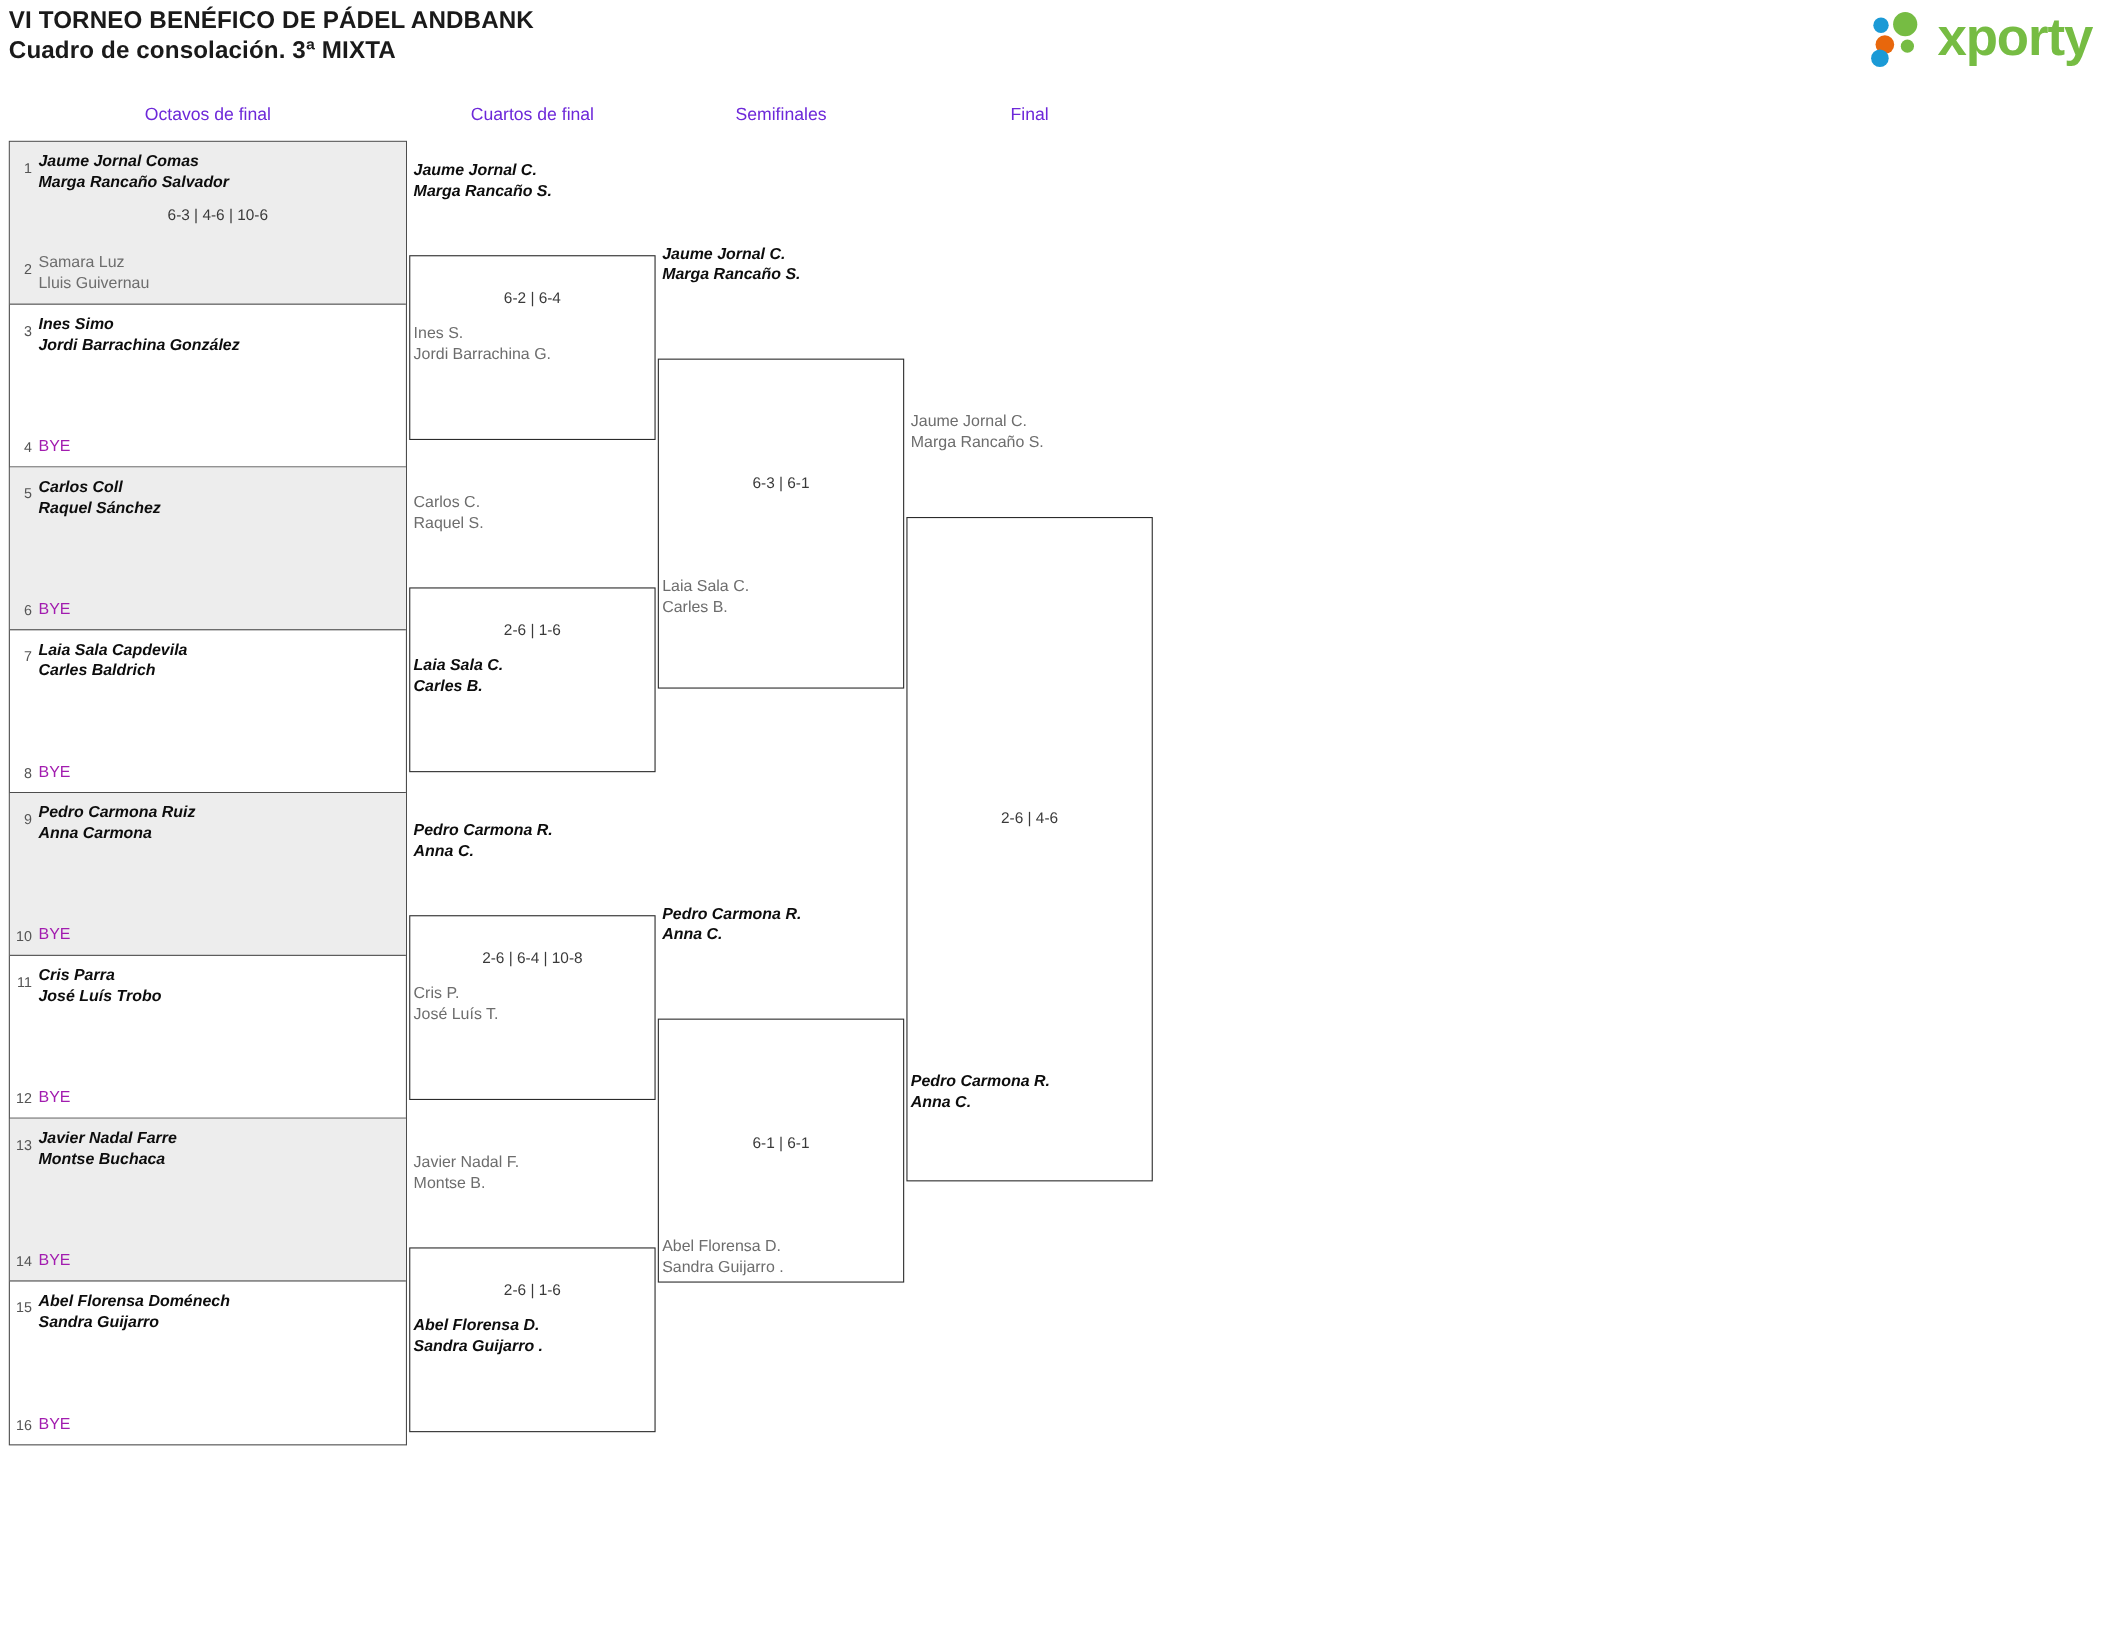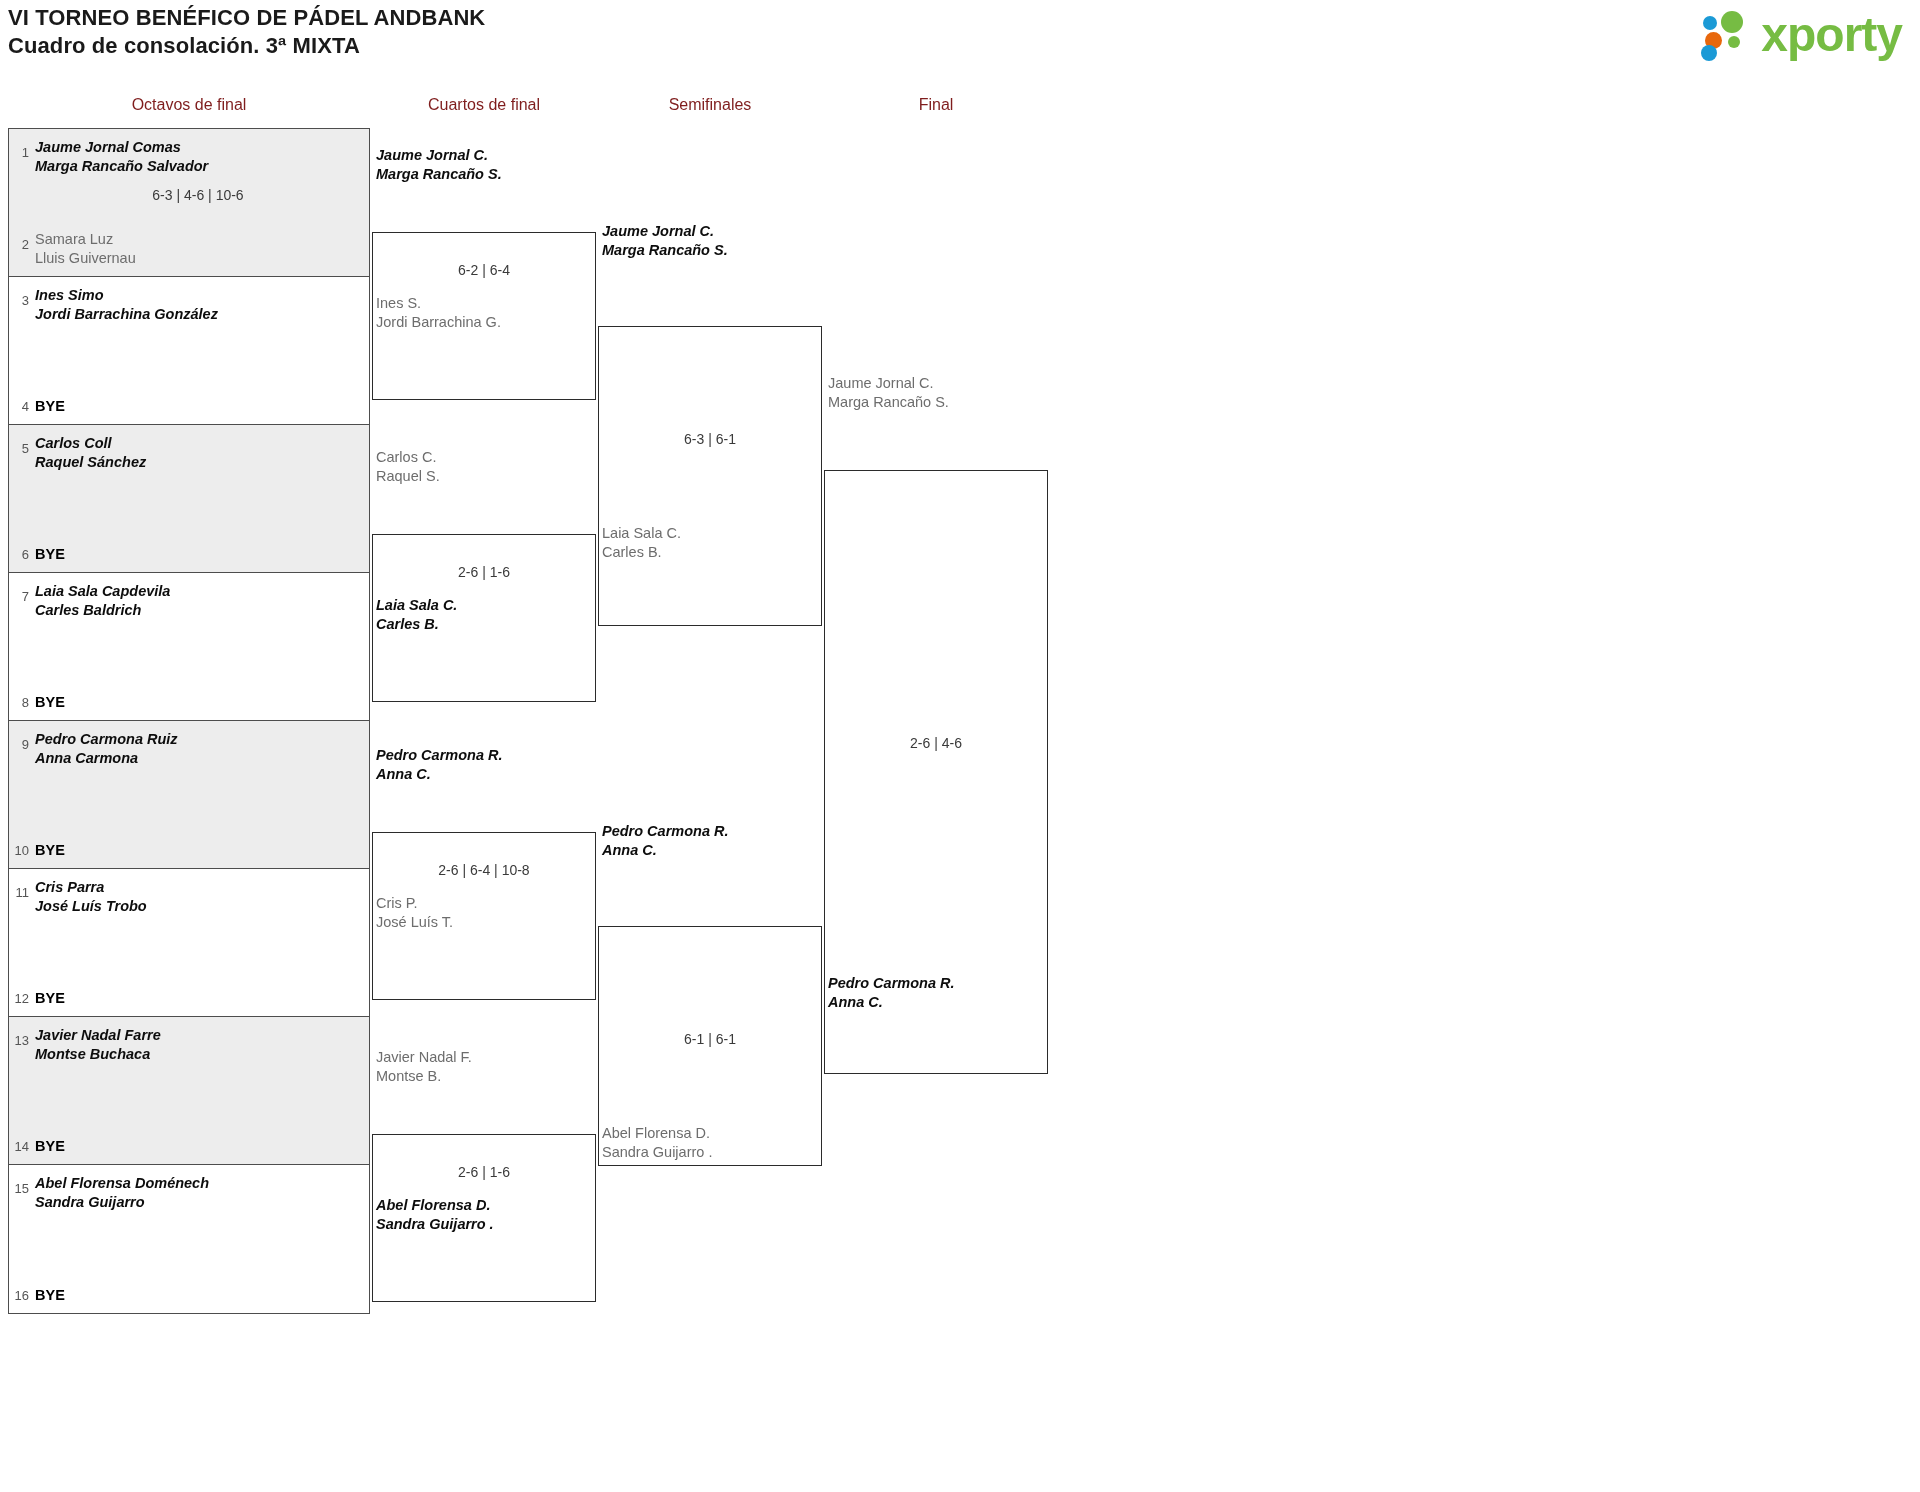--- a/index.html
+++ b/index.html
@@ -67,21 +67,21 @@
     color: #76bc43;
     line-height: 48px;
     letter-spacing: -1px;
   }
 
   
   .round-head {
     position: absolute;
     font-size: 16px;
     font-weight: normal;
-    color: #7f1d1d;
+    color: #6d28d9;
     text-align: center;
     white-space: nowrap;
     top: 96px;
   }
 
   
   .bracket {
     position: absolute;
     left: 0; top: 0;
     width: 1920px; height: 1492px;
@@ -124,21 +124,21 @@
   }
   .team {
     flex: 1 1 auto;
     font-size: 14.5px;
     line-height: 19px;
     padding-top: 1px;
   }
   .team .ln { display: block; white-space: nowrap; }
   .winner { font-weight: bold; color: #0d0d0d; font-style: italic; }
   .loser  { font-weight: normal; color: #6d6d6d; }
-  .bye    { font-weight: bold; color: #000000; font-size: 14.5px; line-height: 19px; padding-top: 6px; }
+  .bye    { font-weight: normal; color: #a21caf; font-size: 14.5px; line-height: 19px; padding-top: 6px; }
 
   .r16-score {
     position: absolute;
     left: 26px; right: 8px;
     top: 58px;
     text-align: center;
     font-size: 14px;
     color: #3a3a3a;
     white-space: nowrap;
   }

